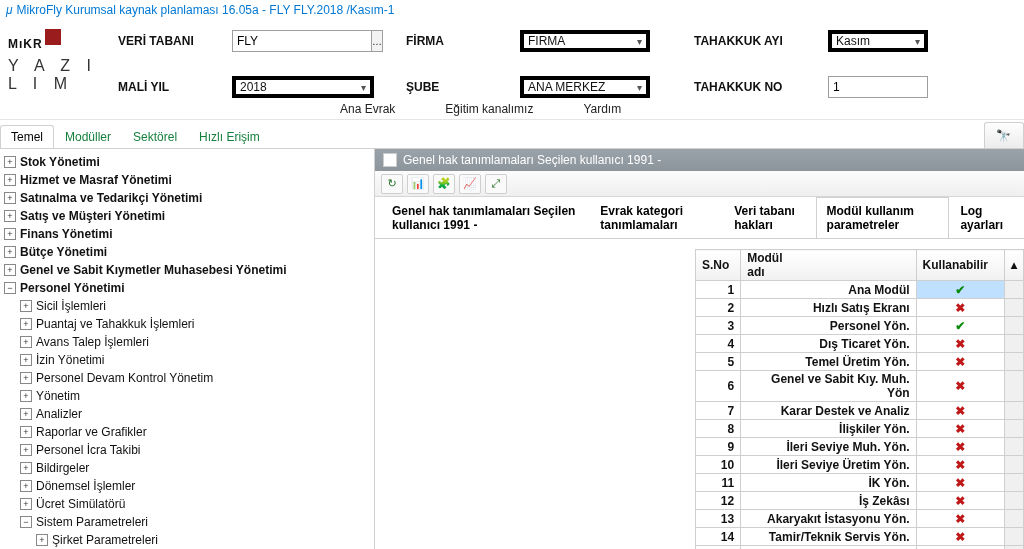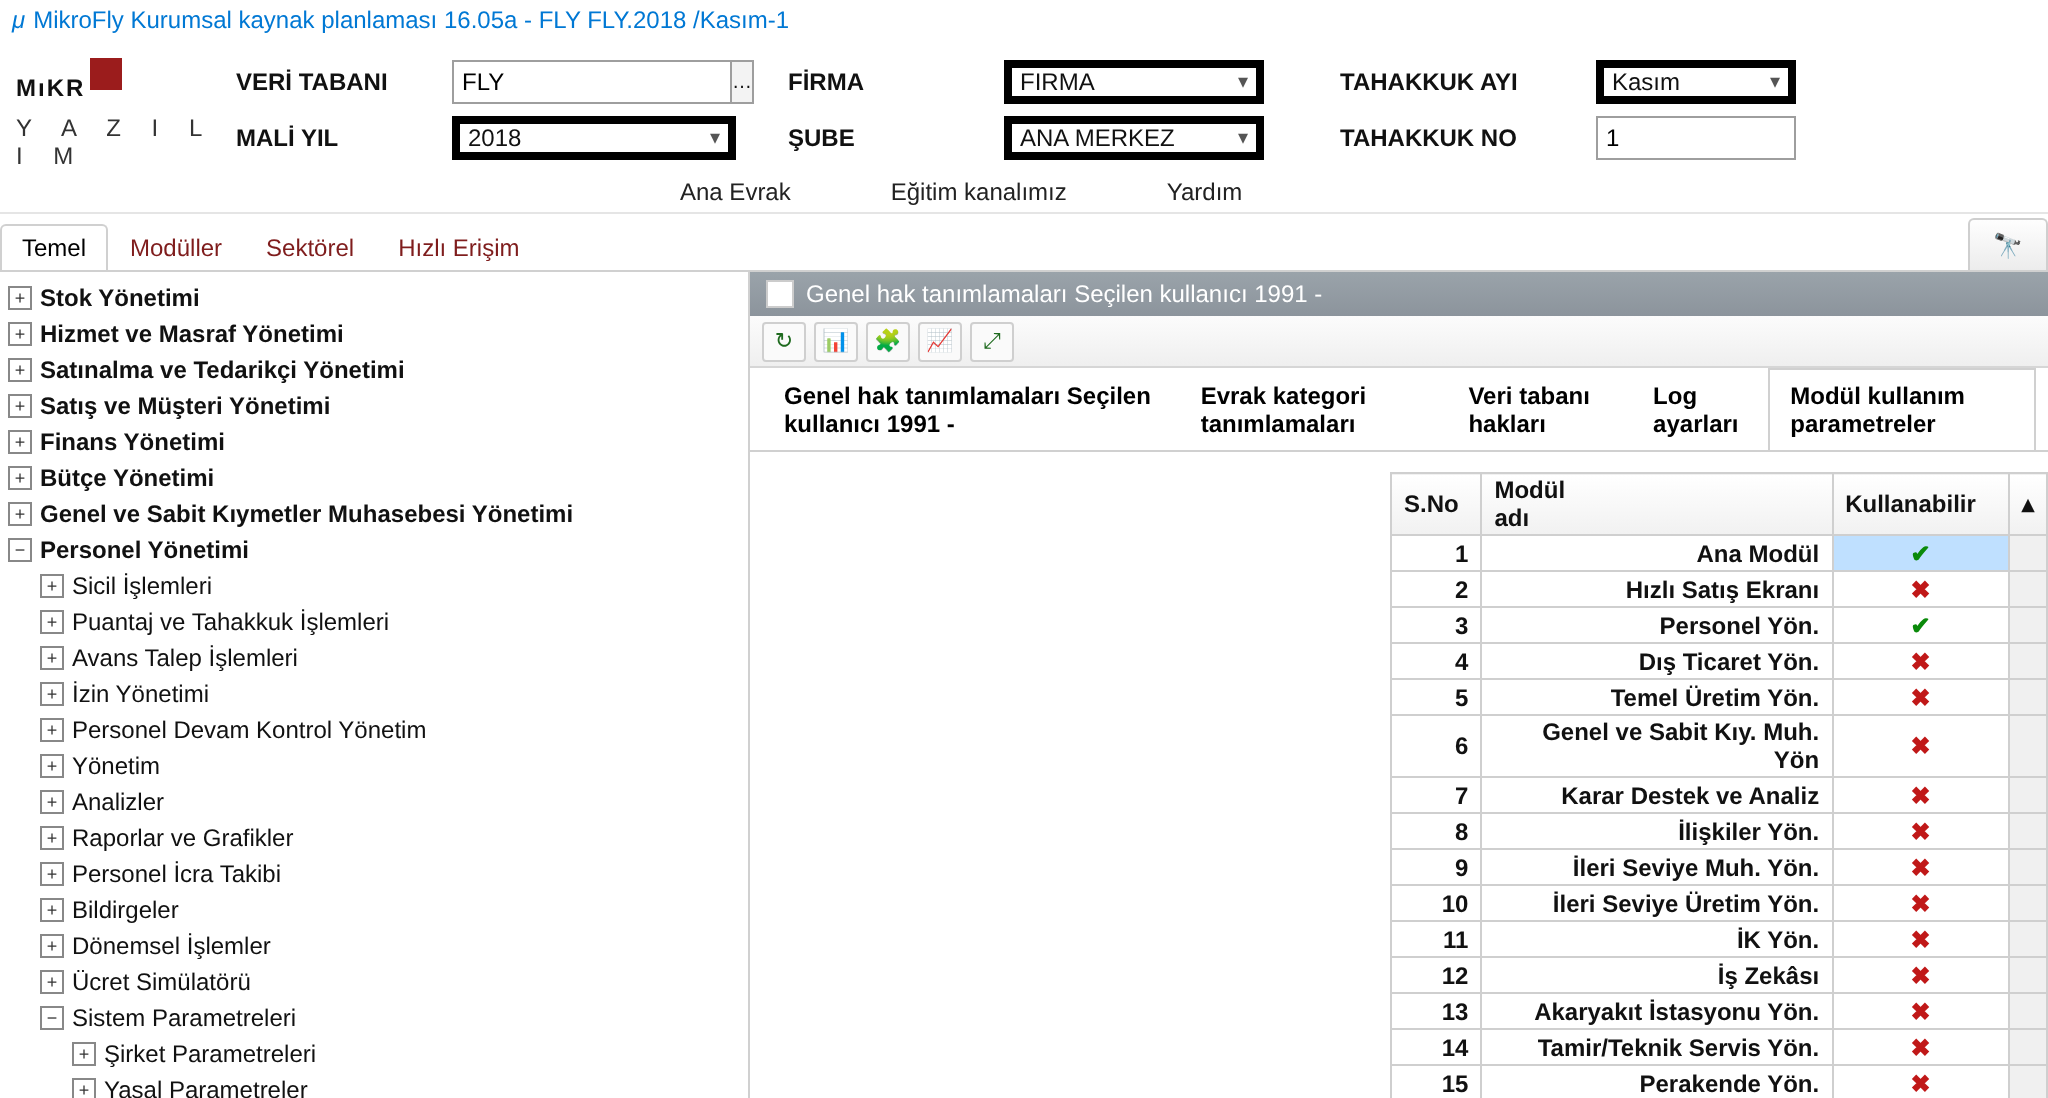--- a/index.html
+++ b/index.html
@@ -7,32 +7,32 @@
 
   
   .title-bar { height: 20px; padding: 2px 6px; color: #0078d4; font-size: 12px; display: flex; align-items: center; gap: 4px; background:#fff; }
   .title-bar .mu { font-style: italic; }
 
   
   .header { display: flex; align-items: flex-start; padding: 4px 8px 0 8px; border-bottom: 0; }
   .logo-block { width: 110px; padding-top:4px; }
   .logo-main { font-size: 28px; font-weight: 900; letter-spacing: 1px; line-height: 22px; }
   .logo-square { display:inline-block; width:16px; height:16px; background:#9b1c1c; position:relative; top:-3px; margin-left:2px;}
-  .logo-sub { font-size: 12px; letter-spacing: 6px; color:#333; margin-top:2px;}
+  .logo-sub { font-size: 16px; letter-spacing: 6px; color:#333; margin-top:2px;}
   .hf-control { display:flex; align-items:center; }
   .txt { border:1px solid #9e9e9e; height:22px; padding:2px 4px; background:#fff; }
   .txt.w90 { width:140px; }
   .combo { border:4px solid #000000; height:22px; padding:2px 4px; background:#fff; display:inline-flex; align-items:center; justify-content:space-between; }
   .combo .chev { font-size:10px; color:#555; margin-left:6px;}
   .dots-btn { width:22px; height:22px; border:1px solid #9e9e9e; background:#f3f3f3; margin-left:-1px; display:flex; align-items:center; justify-content:center; font-size:10px;}
 
   
   .ribbon-row { display:flex; align-items:flex-end; border-bottom:1px solid #d0d0d0; margin-top:2px; position:relative;}
   .ribbon-tabs { display:flex; }
-  .ribbon-tab { padding:4px 10px; border:1px solid transparent; border-bottom:none; color:#7f1d1d; cursor:default;}
+  .ribbon-tab { padding:4px 10px; border:1px solid transparent; border-bottom:none; color:#15803d; cursor:default;}
   .ribbon-tab.active { border-color:#d0d0d0; background:#fff; font-weight:400; color:#000; border-top-left-radius:3px; border-top-right-radius:3px;}
   .binoc { margin-left:auto; width:40px; height:26px; border:1px solid #cfcfcf; border-bottom:none; border-top-left-radius:3px; border-top-right-radius:3px; background:linear-gradient(#fefefe,#ececec); display:flex; align-items:center; justify-content:center; font-size:14px;}
   
   
   .main { display:flex; height: calc(549px - 20px - 60px - 26px); }
   .left-pane { width:375px; border-right:1px solid #d0d0d0; overflow:auto; padding:4px 2px 4px 4px; position:relative;}
   .right-pane { flex:1; display:flex; flex-direction:column; background:#fff;}
 
   
   .toplinks { height:22px; display:flex; align-items:center; gap:50px; padding-left:340px; color:#222; border-bottom:1px solid #e5e5e5; font-size:12px;}
@@ -60,21 +60,21 @@
   table.grid th { background:linear-gradient(#fff,#f1f1f1); font-weight:700; text-align:left;}
   table.grid th .sub { font-weight:700; display:block;}
   .col-sno { width:46px; text-align:right; font-weight:700;}
   .col-mod { width:190px; font-weight:700; text-align:right;}
   .col-use { width:90px; text-align:center;}
   .scroll-head { width:18px; background:linear-gradient(#fff,#f1f1f1);}
   .chk { display:inline-block; width:12px; height:12px; }
   .chk.ok::before { content:"✔"; color:#0a8a0a; font-weight:700;}
   .chk.no::before { content:"✖"; color:#c01818; font-weight:700;}
   .row-sel td.col-use { background:#bfe0ff;}
-  .header-grid { display:grid; grid-template-columns: 90px 150px 90px 150px 110px 140px; column-gap:18px; row-gap:6px; align-items:center; padding-top:6px;}
+  .header-grid { display:grid; grid-template-columns: 90px 150px 90px 150px 110px 140px; column-gap:18px; row-gap:6px; align-items:center; padding-top:6px;gap:24px;}
   .header-grid .lbl { font-weight:700;}
   .combo.w130 { width:130px;}
   .combo.w100 { width:100px;}
   .txt.w60 { width:100px;}
 </style>
 </head>
 <body>
 
 <div class="title-bar">
   <span class="mu">μ</span>
@@ -296,22 +296,22 @@
       <div class="tb-btn">↻</div>
       <div class="tb-btn">📊</div>
       <div class="tb-btn">🧩</div>
       <div class="tb-btn">📈</div>
       <div class="tb-btn">⤢</div>
     </div>
     <div class="inner-tabs">
       <div class="inner-tab">Genel hak tanımlamaları Seçilen kullanıcı 1991 -</div>
       <div class="inner-tab">Evrak kategori tanımlamaları</div>
       <div class="inner-tab">Veri tabanı hakları</div>
+      <div class="inner-tab active">Modül kullanım parametreler</div>
       <div class="inner-tab">Log ayarları</div>
-      <div class="inner-tab active">Modül kullanım parametreler</div>
     </div>
     <div class="grid-wrap">
       <table class="grid">
         <thead>
           <tr>
             <th class="col-sno"><span>S.No</span></th>
             <th class="col-mod"><span>Modül</span><span class="sub">adı</span></th>
             <th class="col-use"><span>Kullanabilir</span></th>
             <th class="scroll-head">▴</th>
           </tr>

